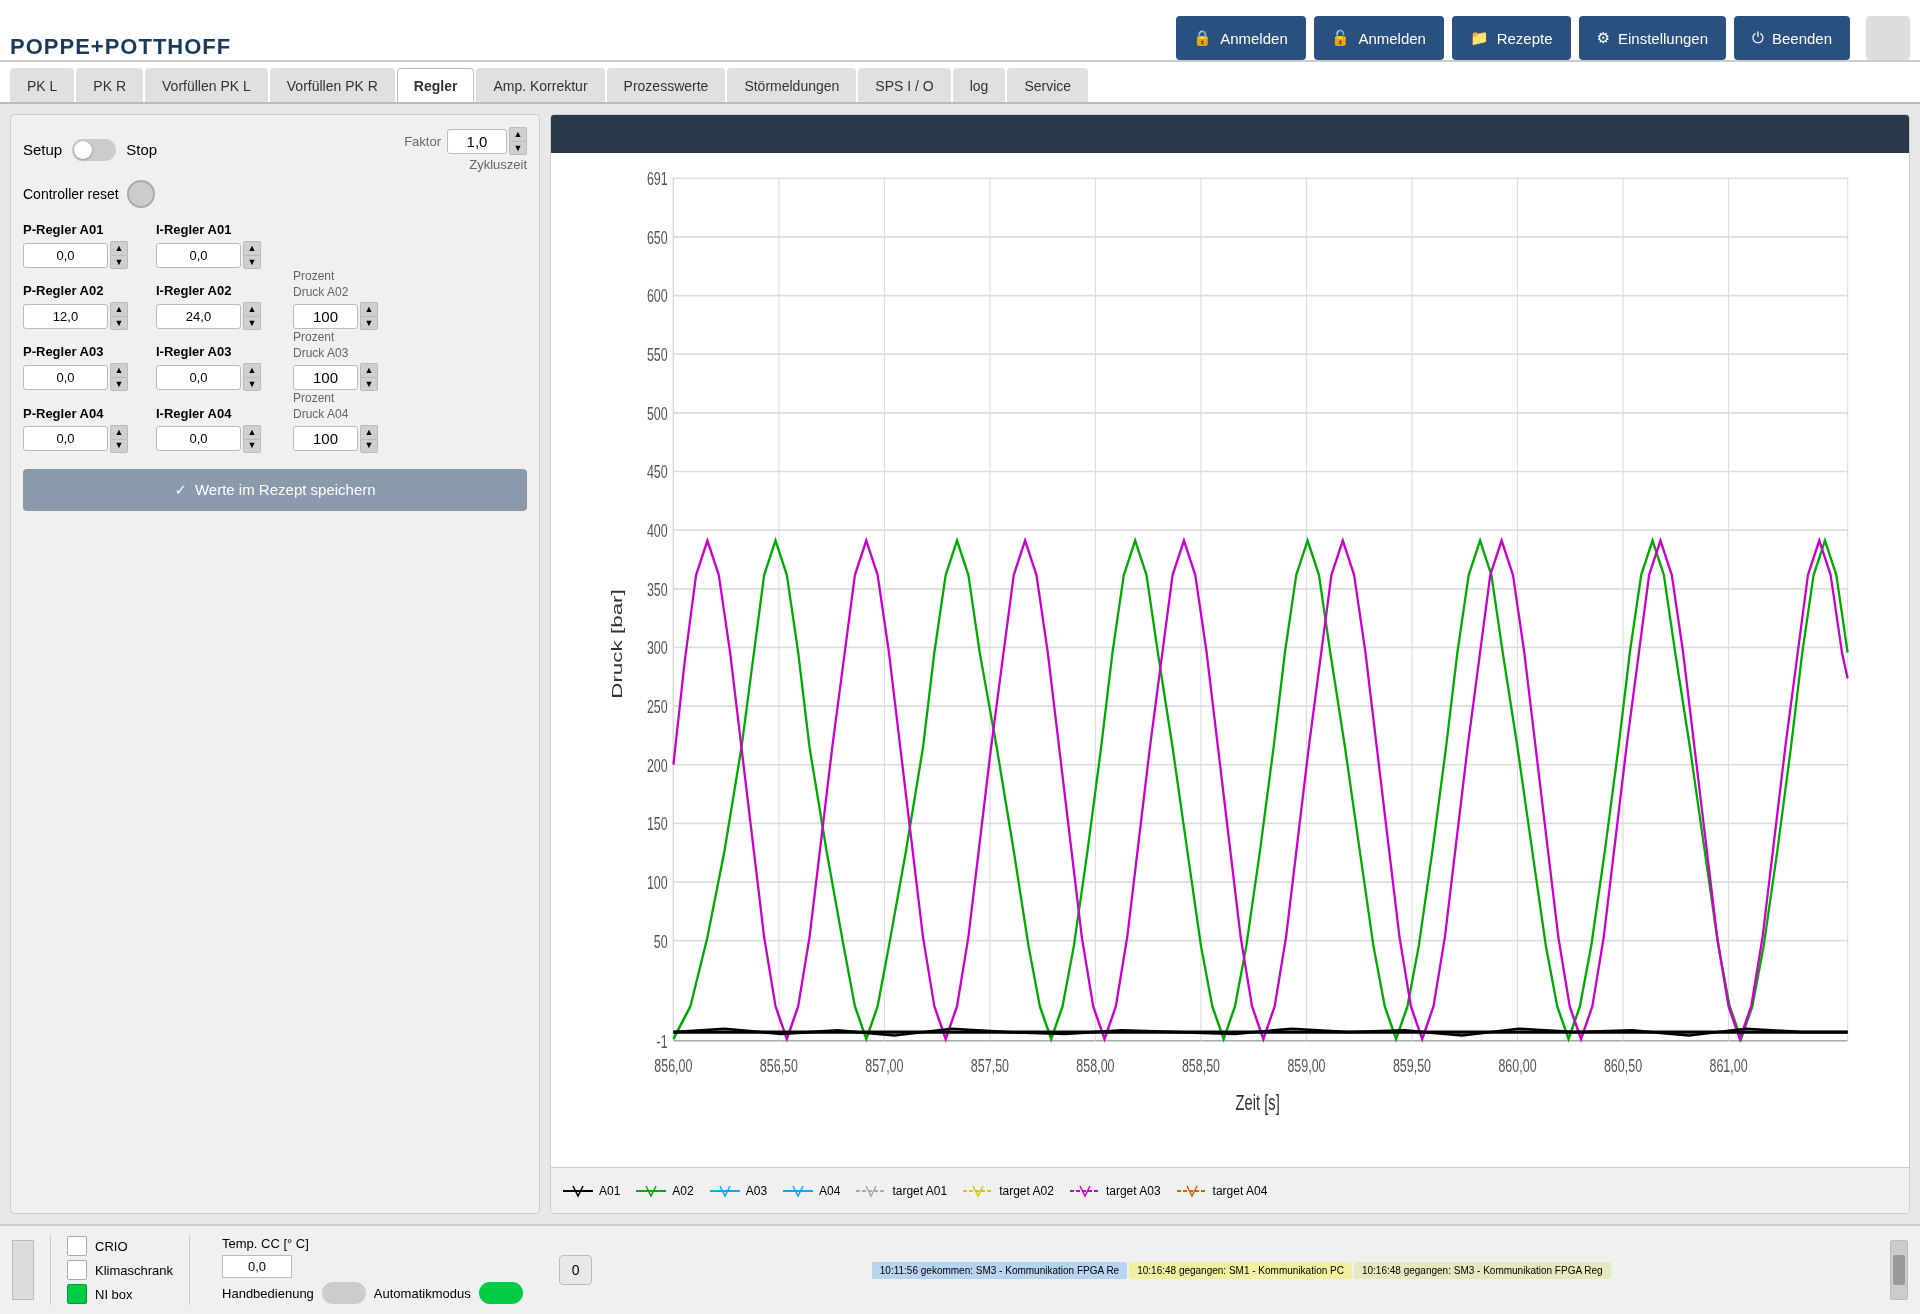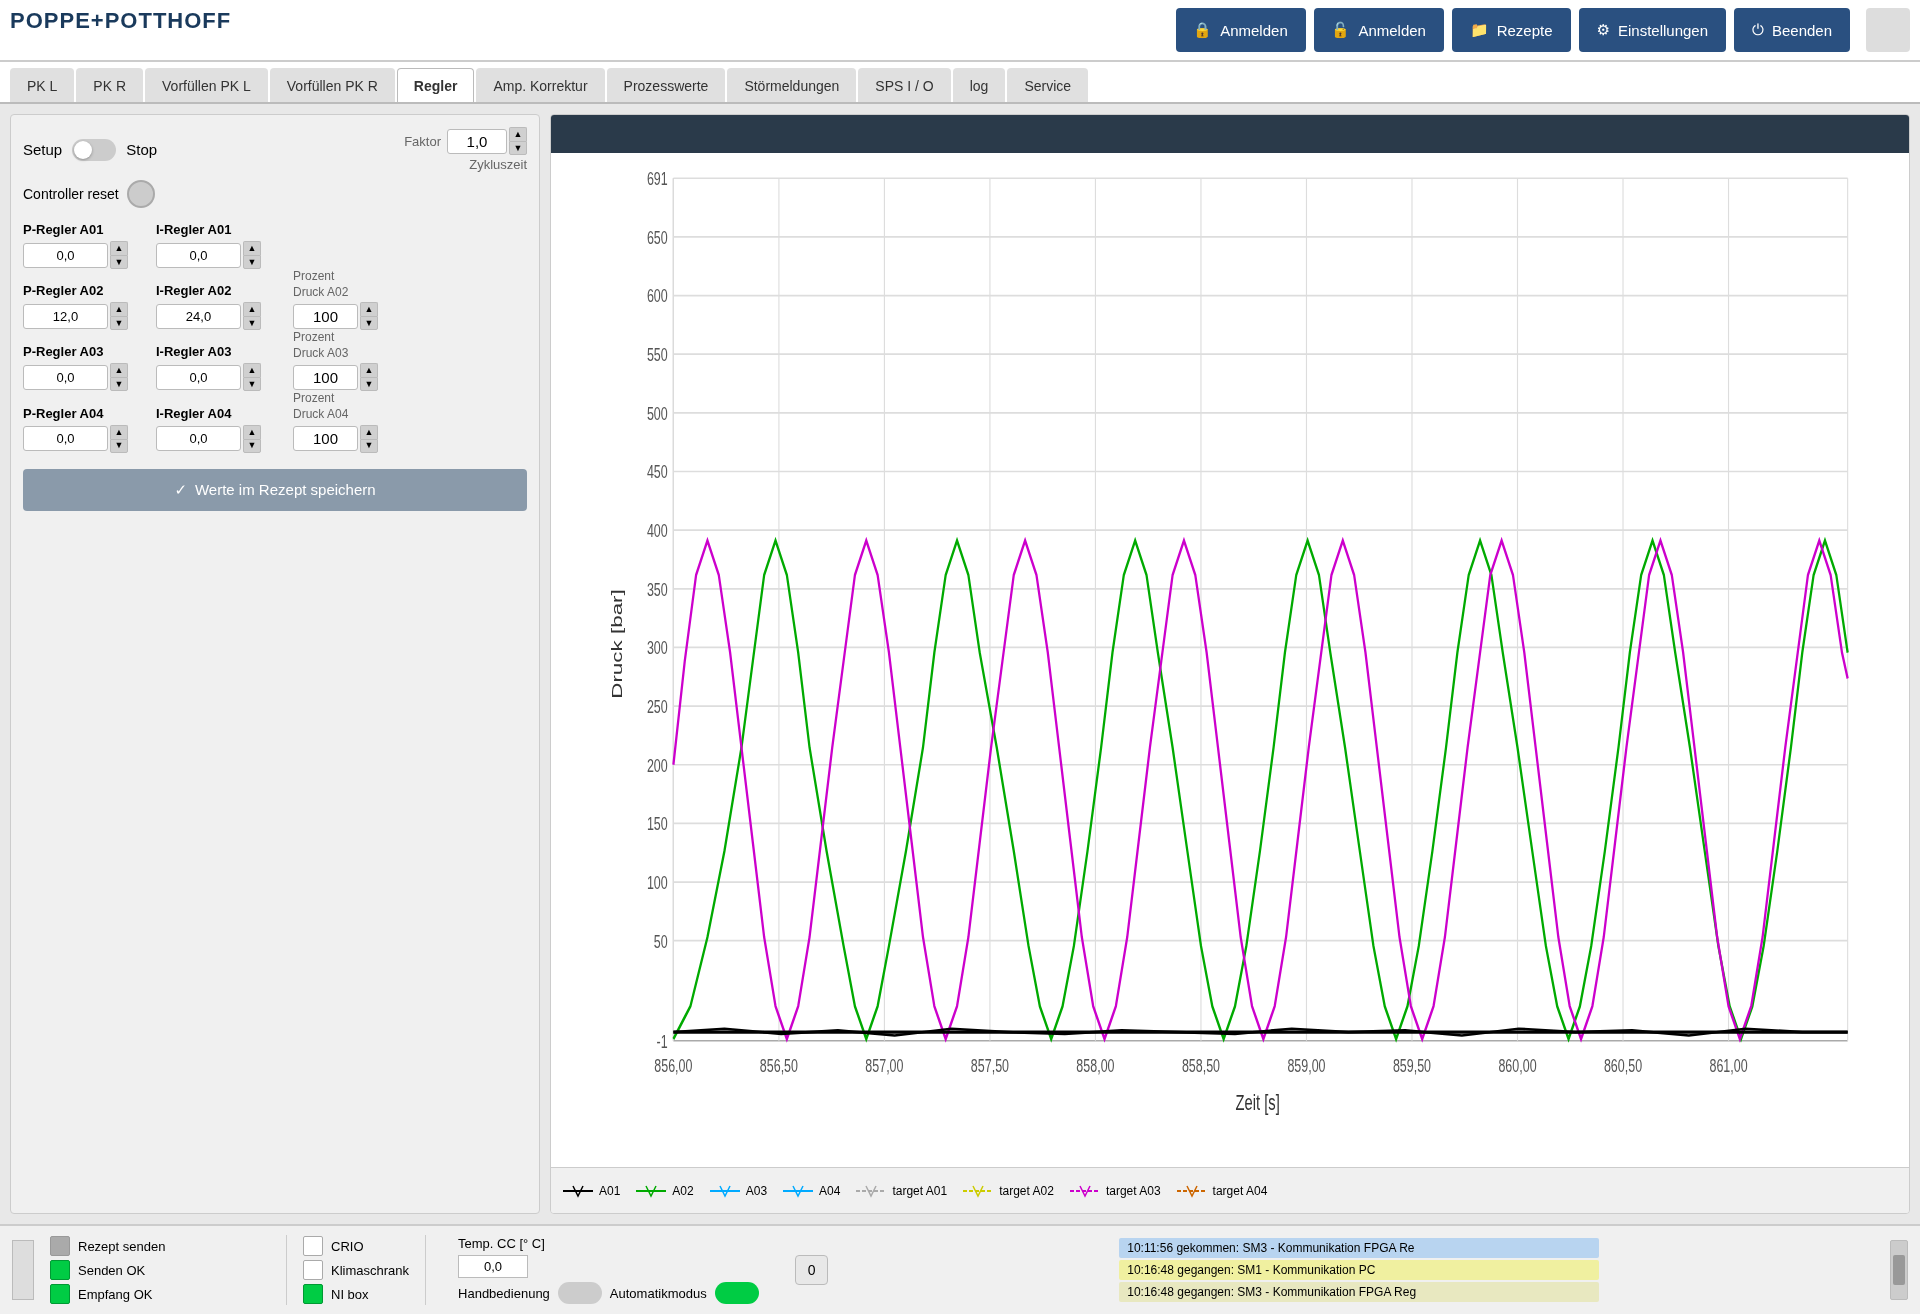--- a/index.html
+++ b/index.html
@@ -1,25 +1,25 @@
 <!DOCTYPE html>
 <html><head>
   <meta charset="utf-8">
   <style>
     * { box-sizing: border-box; margin: 0; padding: 0; font-family: Arial, sans-serif; }
     body { background: #e8e8e8; width: 1920px; height: 1314px; overflow: hidden; font-size: 14px; }
 
     
     .header {
       display: flex;
-      align-items: flex-start;
+      align-items: flex-end;
       background: #fff;
       border-bottom: 2px solid #ccc;
       height: 62px;
-      padding: 8px 10px;
+      padding: 0 10px;
     }
     .logo {
       font-size: 22px;
       font-weight: bold;
       color: #1a3a5c;
       margin-right: 20px;
       letter-spacing: 1px;
     }
     .header-buttons {
       display: flex;
@@ -314,23 +314,23 @@
       border-radius: 4px;
       padding: 6px 12px;
       font-size: 14px;
       cursor: pointer;
       margin-left: 20px;
     }
 
     .log-messages {
       margin-left: auto;
       display: flex;
-      flex-direction: column;
+      flex-direction: row;
       gap: 2px;
-      font-size: 12px;
+      font-size: 10px;
       min-width: 480px;
     }
     .log-msg {
       padding: 3px 8px;
       border-radius: 2px;
     }
     .log-msg.blue { background: #b8d4f0; }
     .log-msg.yellow { background: #f0f0a0; }
     .log-msg.yellow2 { background: #e8e8c0; }
 
@@ -693,34 +693,20 @@
       </div>
     </div>
 
   </div>
 </div>
 
 <div class="status-bar" style="position:fixed; bottom:0; left:0; width:1920px;">
 
   <div style="width:22px; height:60px; background:#ddd; border:1px solid #bbb; flex-shrink:0;"></div>
 
-  <div class="status-indicators">
-    <div class="status-row">
-      <div class="status-dot dot-gray"></div>
-      <span>Rezept senden</span>
-    </div>
-    <div class="status-row">
-      <div class="status-dot dot-green"></div>
-      <span>Senden OK</span>
-    </div>
-    <div class="status-row">
-      <div class="status-dot dot-green"></div>
-      <span>Empfang OK</span>
-    </div>
-  </div>
 
   <div class="status-divider"></div>
 
   <div class="crio-section">
     <div class="status-row">
       <div class="status-dot dot-white"></div>
       <span>CRIO</span>
     </div>
     <div class="status-row">
       <div class="status-dot dot-white"></div>

